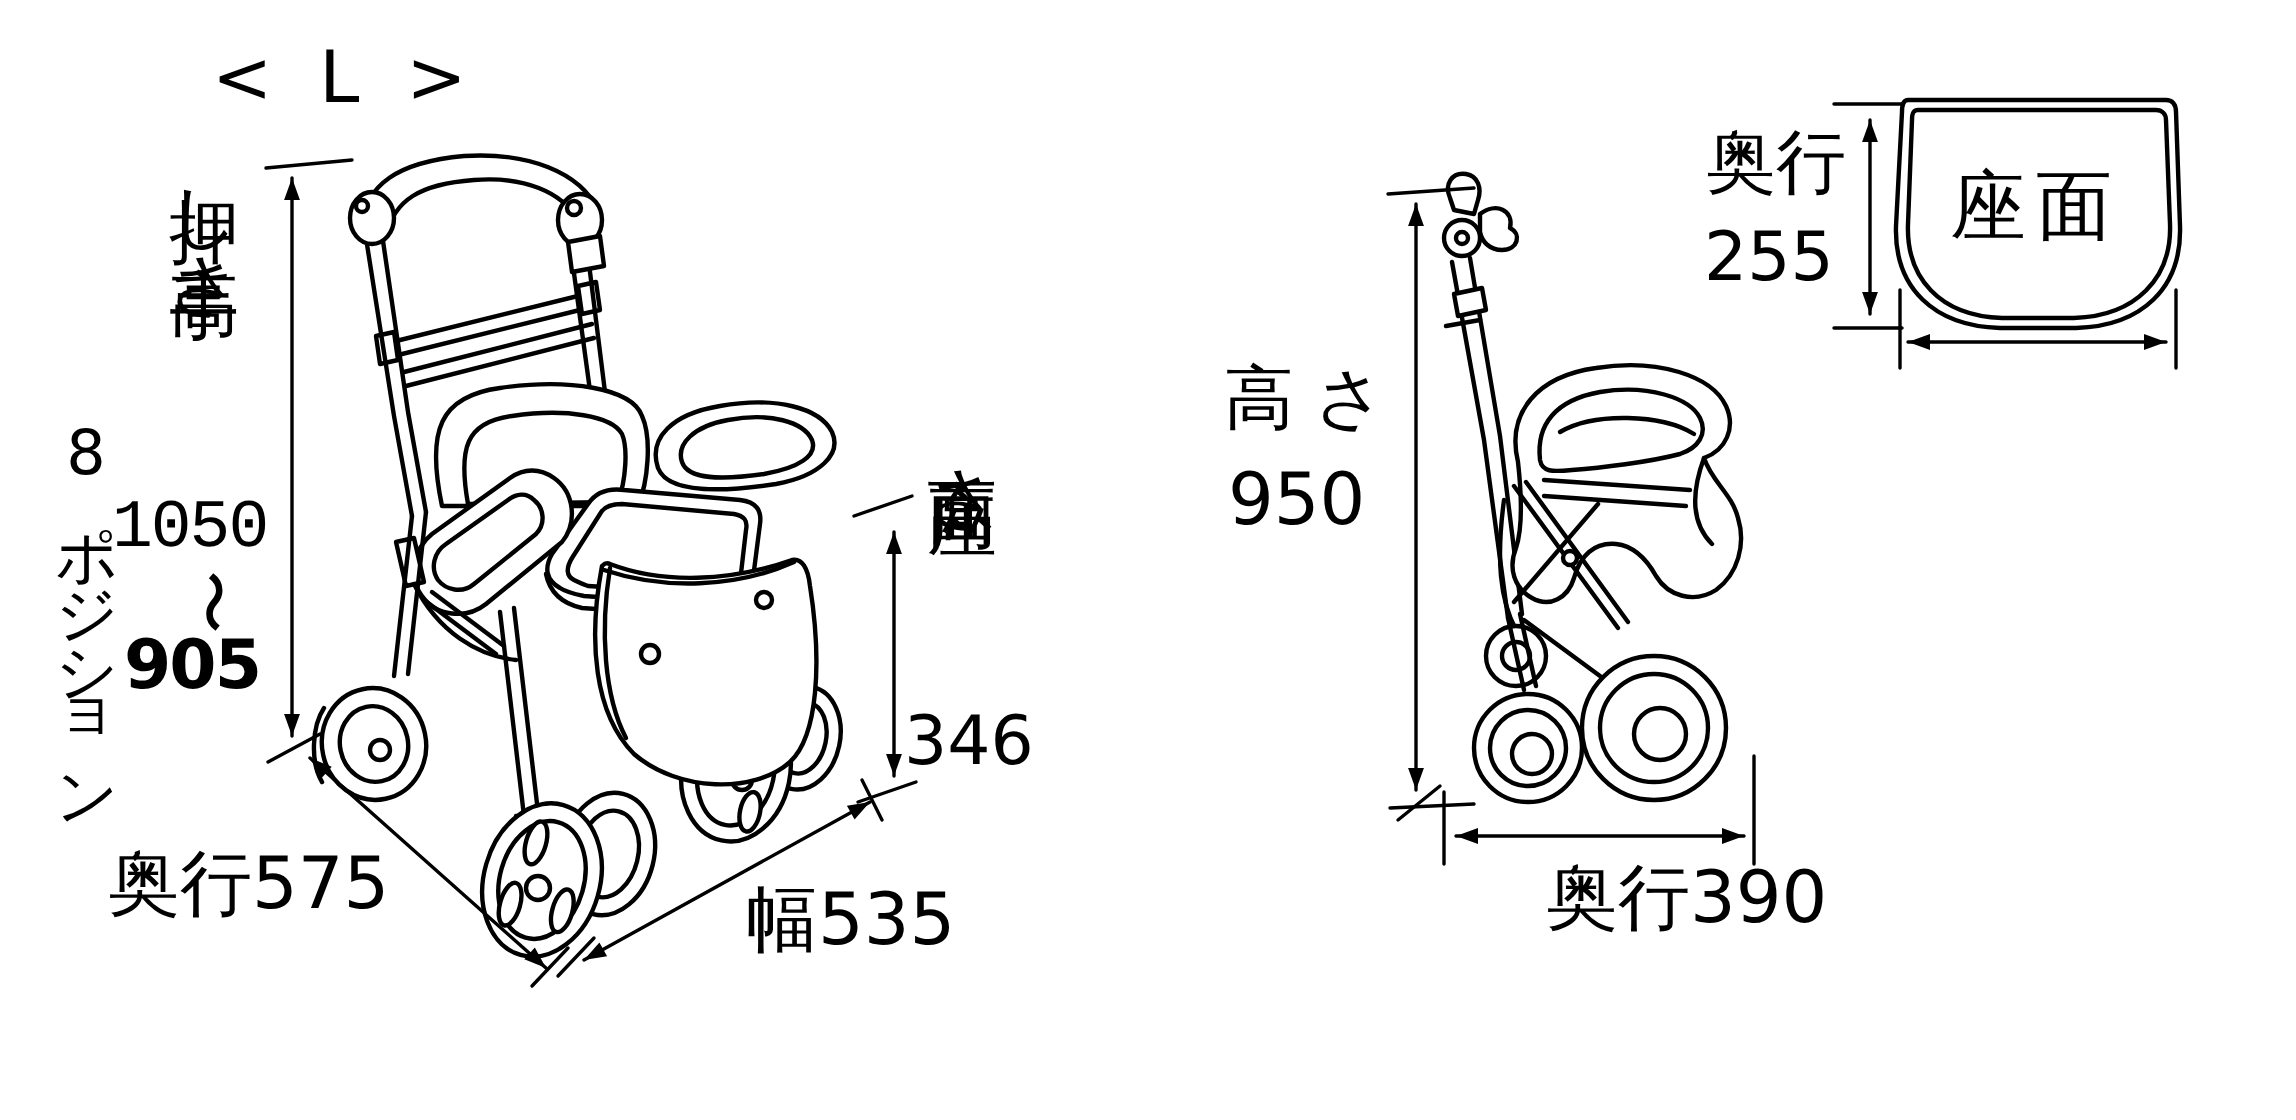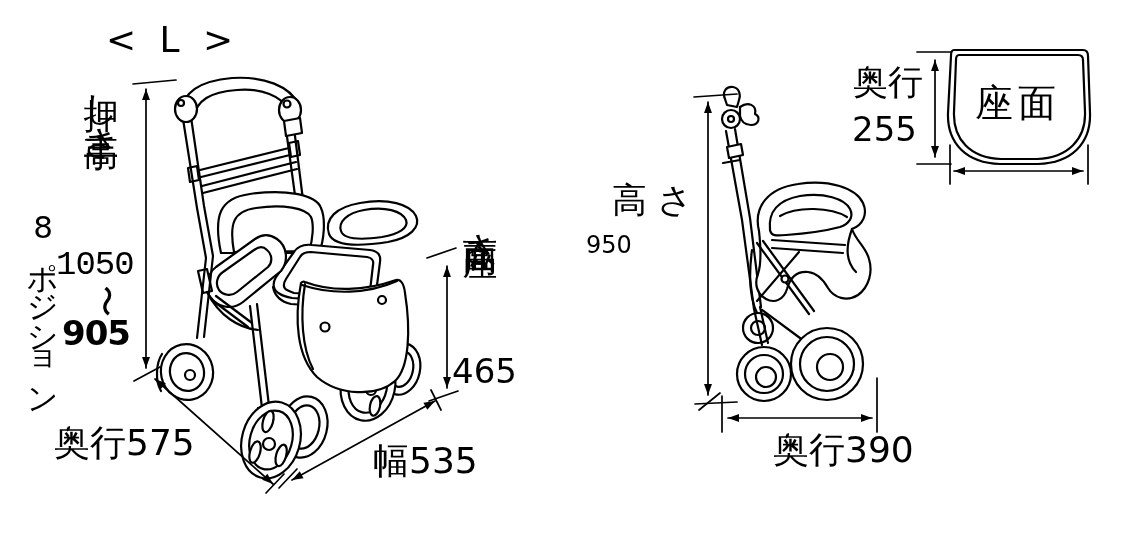--- a/index.html
+++ b/index.html
@@ -15,21 +15,21 @@
   #lbl-handle-h       {left:83px; top:71px; font-size:35px;letter-spacing:-2px;}
   #lbl-hh-max         {left:56px; top:248px;font-size:34px;letter-spacing:-1px;font-family:Liberation Mono, monospace;}
   #lbl-hh-tilde       {left:90px; top:285px;font-size:32px;transform:rotate(90deg);}
   #lbl-hh-min         {left:62px; top:316px;font-size:34px;letter-spacing:-1px;font-weight:bold;}
   #lbl-positions      {left:27px; top:209px;font-size:31px;letter-spacing:-4px;}
   #lbl-seat-h         {left:462px;top:215px;font-size:35px;letter-spacing:-2px;}
   #lbl-seat-h-val     {left:452px;top:354px;font-size:34px;}
   #lbl-depth-left     {left:54px; top:425px;font-size:36px;text-align:right;}
   #lbl-width-left     {left:373px;top:443px;font-size:36px;}
   #lbl-fold-height    {left:612px;top:183px;font-size:35px;letter-spacing:10px;}
-  #lbl-fold-height-val{left:586px;top:233px;font-size:24px;}
+  #lbl-fold-height-val{left:614px;top:233px;font-size:36px;}
   #lbl-fold-depth     {left:725px;top:432px;font-size:36px;margin-left:48px;}
   #lbl-seat-depth     {left:853px;top:65px; font-size:35px;}
   #lbl-seat-depth-val {left:852px;top:112px;font-size:34px;}
   #lbl-seat-surface   {left:975px;top:84px; font-size:38px;letter-spacing:5px;}
   #lbl-seat-width     {left:963px;top:181px;font-size:36px;}
 </style>
 </head>
 <body>
 
 <div class="stage">
@@ -241,21 +241,21 @@
     </g>
   </svg>
 
   <div class="lbl" id="lbl-variant">&lt; L &gt;</div>
   <div class="lbl vert" id="lbl-handle-h">押し手高さ</div>
   <div class="lbl" id="lbl-hh-max">1050</div>
   <div class="lbl" id="lbl-hh-tilde">〜</div>
   <div class="lbl" id="lbl-hh-min">905</div>
   <div class="lbl vert" id="lbl-positions">8ポジション</div>
   <div class="lbl vert" id="lbl-seat-h">座面高さ</div>
-  <div class="lbl" id="lbl-seat-h-val">465</div>
+  <div class="lbl" id="lbl-seat-h-val">346</div>
   <div class="lbl" id="lbl-depth-left">奥行575</div>
   <div class="lbl" id="lbl-width-left">幅535</div>
   <div class="lbl" id="lbl-fold-height">高さ</div>
   <div class="lbl" id="lbl-fold-height-val">950</div>
   <div class="lbl" id="lbl-fold-depth">奥行390</div>
   <div class="lbl" id="lbl-seat-depth">奥行</div>
   <div class="lbl" id="lbl-seat-depth-val">255</div>
   <div class="lbl" id="lbl-seat-surface">座面</div>
 </div>
 

